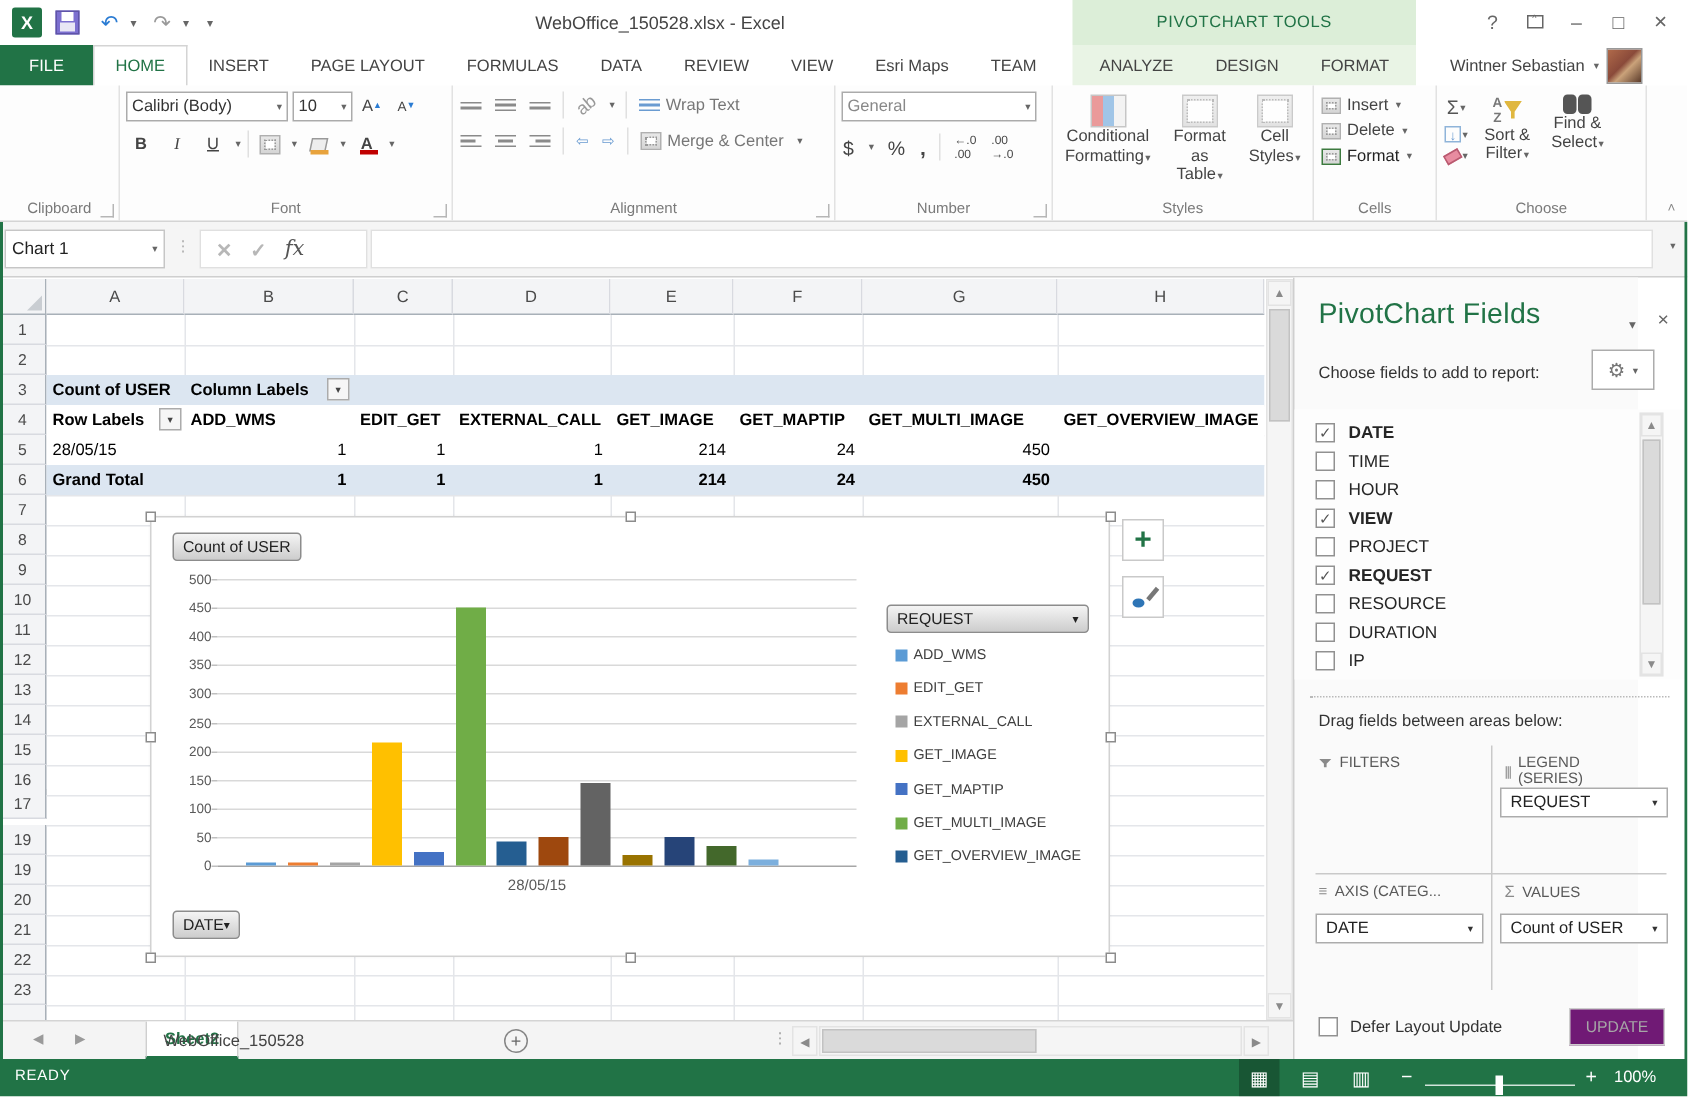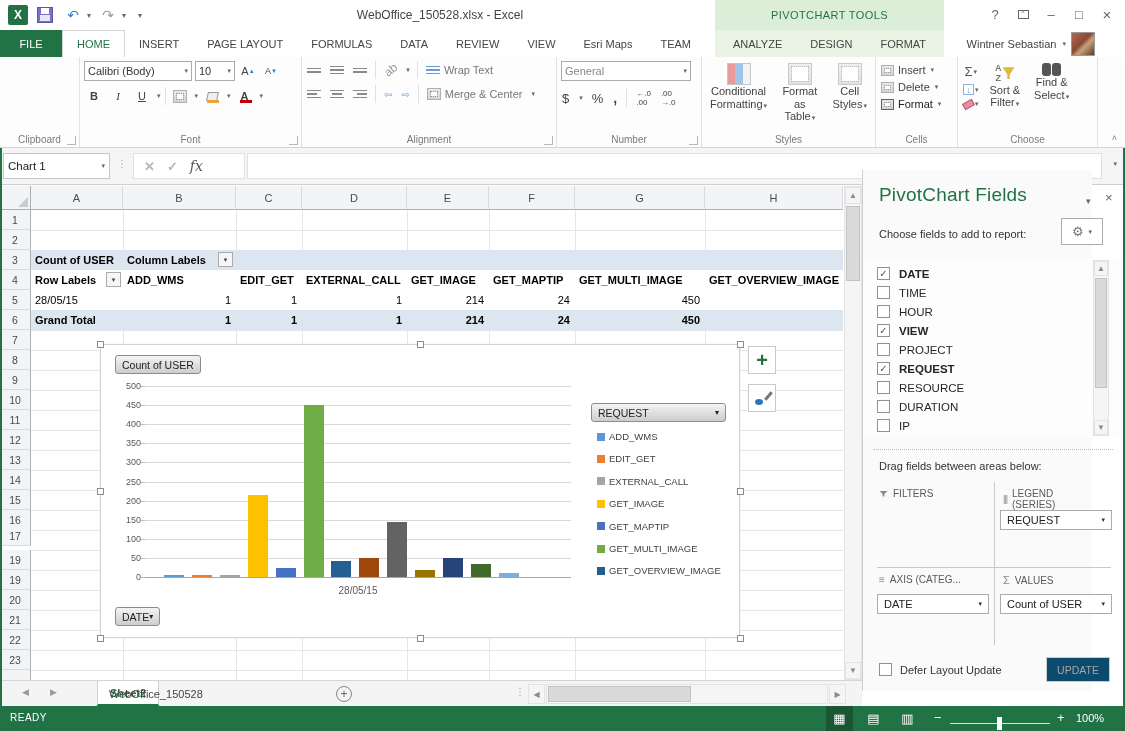--- a/index.html
+++ b/index.html
@@ -91,21 +91,21 @@
   .side-btn { left:748px; width:28px; height:28px; background:#fff; border:1px solid #c9c9c9; display:flex; align-items:center; justify-content:center; }
 
   
   #tabsrow { left:0; top:680px; width:862px; height:26px; background:#f4f4f4; border-top:1px solid #d4d4d4; }
   .sheettab { position:absolute; top:0; height:25px; display:flex; align-items:center; padding:0 12px; font-size:11px; color:#444; }
   .sheettab.active { background:#fff; border-left:1px solid #cfcfcf; border-right:1px solid #cfcfcf; border-bottom:2px solid #217346; color:#217346; font-weight:700; }
   #statusbar { left:0; top:706px; width:1125px; height:25px; background:#217346; color:#fff; }
   .st-ico { position:absolute; top:0; width:27px; height:25px; display:flex; align-items:center; justify-content:center; font-size:13px; color:#fff; }
 
   
-  #pane { left:862px; top:170px; width:230px; height:521px; background:#fafafa; border-left:1px solid #cfcfcf; }
+  #pane { left:862px; top:185px; width:230px; height:521px; background:#fafafa; border-left:1px solid #cfcfcf; }
   #pane-title { left:16px; top:14px; font-size:19px; font-weight:400; color:#217346; letter-spacing:.2px; }
   .pane-sm { font-size:11px; color:#333; }
   .fld-row { position:absolute; left:14px; height:19px; display:flex; align-items:center; gap:9px; }
   .cbx { width:13px; height:13px; background:#fff; border:1px solid #919191; display:flex; align-items:center; justify-content:center; font-size:10px; color:#555; flex:none; }
   .area-label { position:absolute; font-size:10px; color:#595959; display:flex; align-items:center; gap:5px; }
   .area-btn { position:absolute; height:20px; background:#fff; border:1px solid #acacac; display:flex; align-items:center; padding:0 6px; font-size:11px; color:#222; }
   .area-btn .ddc { margin-left:auto; color:#333; }
   .funnel { width:9px; height:6px; background:#8a8a8a; clip-path:polygon(0 0,100% 0,60% 60%,60% 100%,40% 100%,40% 60%); }
   .sigma { font-size:11px; color:#8a8a8a; }
 
@@ -712,17 +712,17 @@
     </div>
   <div class="area-btn" style="left:137px;top:424px;width:112px;">
       <span>Count of USER</span>
       <span class="ddc">▾</span>
     </div>
 
   <div class="abs flex" style="left:16px;top:493px;gap:8px;">
     <span class="cbx"></span>
     <span class="pane-sm">Defer Layout Update</span>
   </div>
-  <div class="abs" style="left:183px;top:487px;width:64px;height:25px;border:1px solid #cdcdcd;background:#0c4a6e;color:#a6a6a6;font-size:10.5px;display:flex;align-items:center;justify-content:center;">UPDATE</div>
+  <div class="abs" style="left:183px;top:487px;width:64px;height:25px;border:1px solid #cdcdcd;background:#701a75;color:#a6a6a6;font-size:10.5px;display:flex;align-items:center;justify-content:center;">UPDATE</div>
 </div>
 
 <div class="abs edge-green" style="left:0;top:148px;width:2px;height:558px;"></div>
 <div class="abs edge-green" style="left:1123px;top:148px;width:2px;height:558px;"></div>
 
 </body></html>

